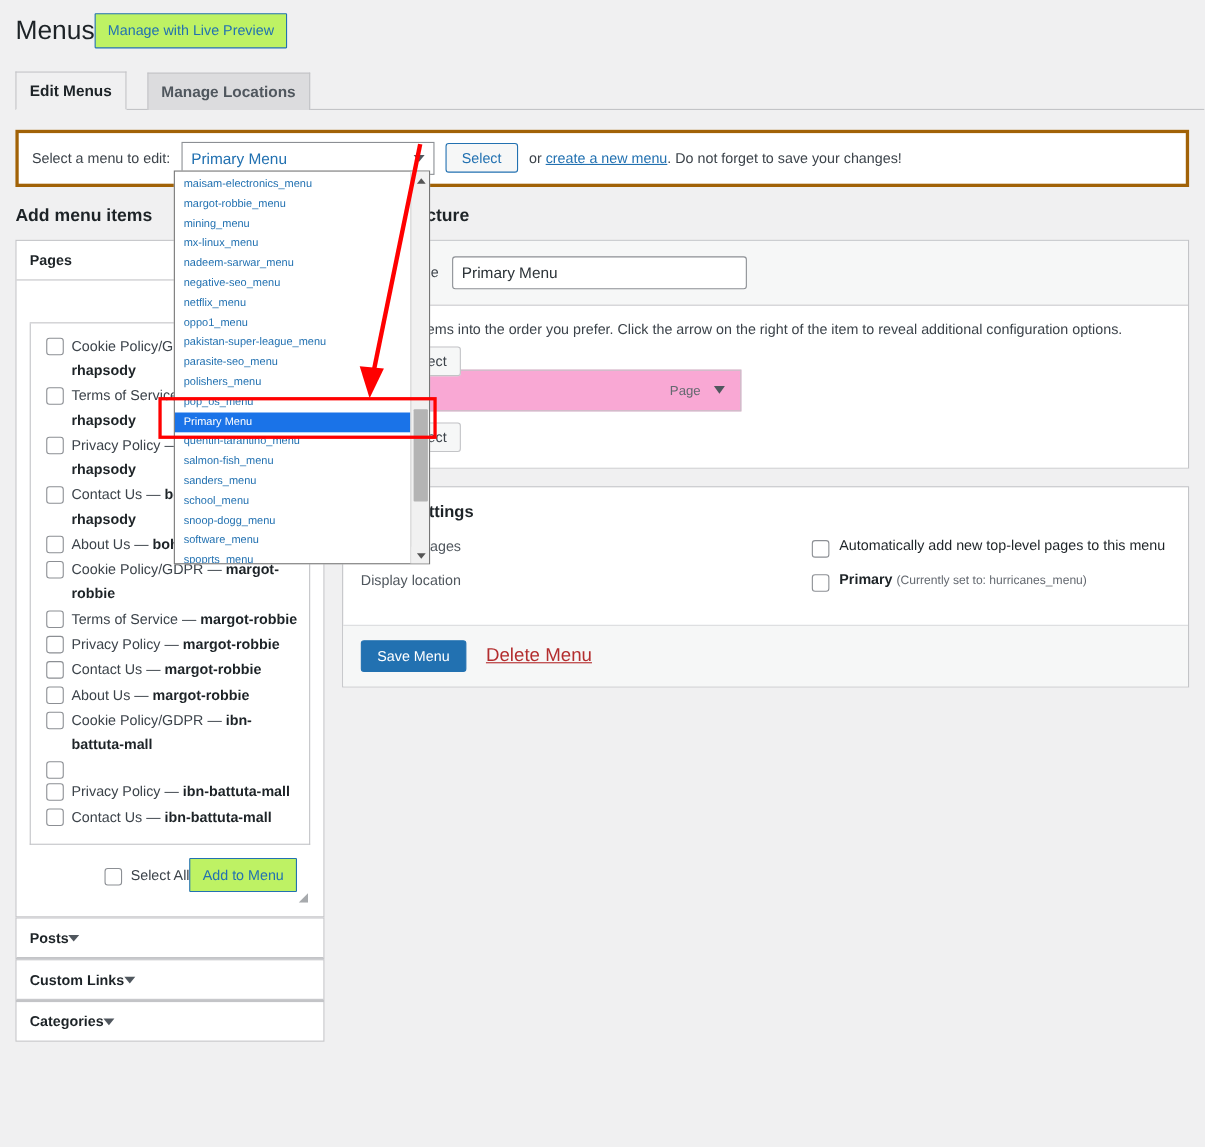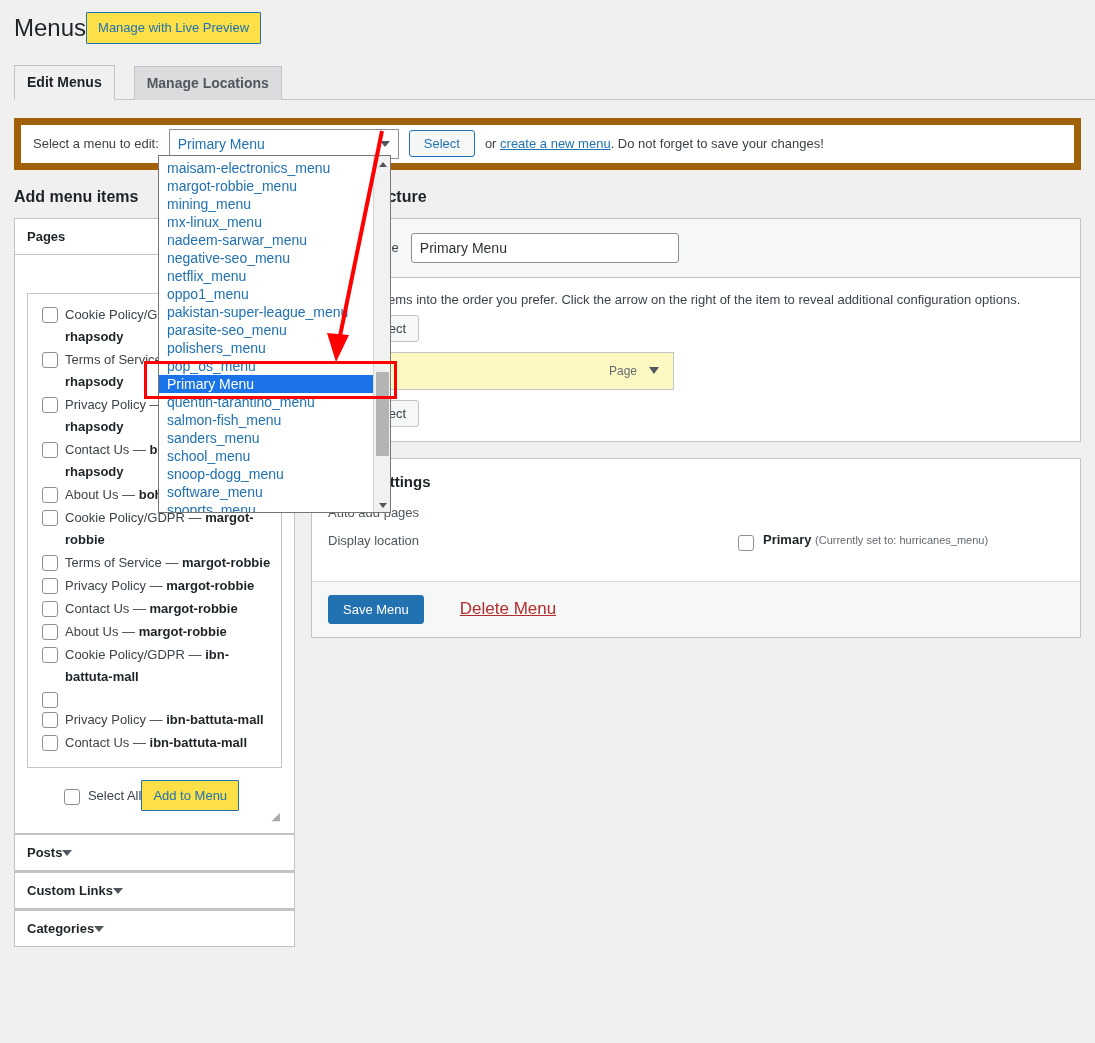--- a/index.html
+++ b/index.html
@@ -18,21 +18,21 @@
   .page-head {
     display: flex; align-items: center; 
     padding: 12px 0 0 14px;
   }
   .page-title {
     font-size: 24px; font-weight: 400; color: #1d2327;
     line-height: 1.3; margin: 0;
   }
   .btn-outline {
     display: inline-block;
-    background: #fde047;
+    background: #bef264;
     border: 1px solid #2271b1;
     color: #2271b1;
     border-radius: 1px;
     padding: 5px 11px;
     font-size: 13px;
     line-height: 1.5;
     cursor: pointer;
     white-space: nowrap;
   }
 
@@ -65,21 +65,21 @@
   .nav-tab.active {
     background: #f0f0f1;
     border-bottom: 1px solid #f0f0f1;
     color: #1d2327;
   }
 
   
   .menu-select-bar {
     margin: 18px 14px 0 14px;
     background: #fff;
-    border: 7px solid #a16207;
+    border: 3px solid #a16207;
     padding: 12px 12px;
     display: flex;
     align-items: center;
     gap: 10px;
     height: 52px;
   }
   .ms-label { font-size: 13px; color: #3c434a; }
   .select-box {
     width: 230px; height: 30px;
     border: 1px solid #8c8f94;
@@ -190,21 +190,21 @@
     border: 1px solid #8c8f94;
     border-radius: 3px;
     background: #fff;
     flex: none;
     margin-top: 3px;
     cursor: pointer;
   }
   .page-row span b { font-weight: 700; color: #1d2327; }
 
   .list-footer {
-    display: flex; align-items: center; justify-content: center;
+    display: flex; align-items: center; justify-content: flex-end;
     padding: 12px 12px 12px 6px;
     position: relative;
   }
   .selectall { display: flex; align-items: center; gap: 8px; font-size: 13px; }
   .resize-handle {
     position: absolute; right: 2px; bottom: 1px;
     width: 12px; height: 12px;
     color: #a7aaad; font-size: 11px; line-height: 12px;
     text-align: right;
   }
@@ -235,22 +235,21 @@
   .btn-plain {
     background: #f6f7f7;
     border: 1px solid #c3c4c7;
     color: #3c434a;
     border-radius: 3px;
     padding: 5px 12px;
     font-size: 13px;
     cursor: pointer;
   }
   .menu-item-box {
-    margin-top: 16px;
-    background: #fef9c3;
+    background: #f9a8d4;
     border: 1px solid #c3c4c7;
     height: 38px;
     display: flex; align-items: center; justify-content: flex-end;
     padding: 0 14px;
     gap: 12px;
     width: 346px;
   }
   .mi-type { font-size: 12px; color: #646970; }
   .mi-caret {
     width: 0; height: 0;
@@ -270,21 +269,21 @@
   .settings-title { font-size: 15px; font-weight: 700; color: #1d2327; margin: 0 0 14px; }
   .setting-row { display: flex; align-items: flex-start; margin-bottom: 12px; }
   .setting-label { width: 410px; font-size: 13px; color: #50575e; padding-top: 1px; }
   .setting-ctrl { display: flex; align-items: flex-start; gap: 9px; font-size: 13px; color: #1d2327; }
   .setting-ctrl .muted { color: #646970; font-size: 11px; }
   .setting-ctrl b { font-weight: 600; }
   .settings-footer {
     border-top: 1px solid #dcdcde;
     background: #f6f7f7;
     padding: 13px 16px;
-    display: flex; align-items: center; gap: 36px;
+    display: flex; align-items: center; gap: 18px;
   }
   .btn-primary {
     background: #2271b1;
     border: 1px solid #2271b1;
     color: #fff;
     border-radius: 3px;
     padding: 6px 14px;
     font-size: 13px;
     cursor: pointer;
   }
@@ -300,21 +299,21 @@
     z-index: 40;
     overflow: hidden;
   }
   .dd-scroll {
     position: absolute; left: 0; top: 0;
     width: 216px; height: 358px;
     overflow: hidden;
     padding-top: 3px;
   }
   .dd-opt {
-    font-size: 14px;
+    font-size: 10px;
     color: #2271b1;
     line-height: 18px;
     padding: 0 6px 0 8px;
     white-space: nowrap;
     cursor: pointer;
   }
   .dd-opt.selected {
     background: #1a73e8;
     color: #fff;
   }
@@ -503,20 +502,24 @@
             <span class="btn-plain">Bulk Select</span>
           </div>
         </div>
       </div>
 
       <div class="settings-box">
         <div class="settings-inner">
           <h2 class="settings-title">Menu Settings</h2>
           <div class="setting-row">
             <div class="setting-label">Auto add pages</div>
+            <label class="setting-ctrl">
+              <span class="cb"></span>
+              <span>Automatically add new top-level pages to this menu</span>
+            </label>
           </div>
           <div class="setting-row">
             <div class="setting-label">Display location</div>
             <label class="setting-ctrl">
               <span class="cb"></span>
               <span><b>Primary</b> <span class="muted">(Currently set to: hurricanes_menu)</span></span>
             </label>
           </div>
         </div>
         <div class="settings-footer">

